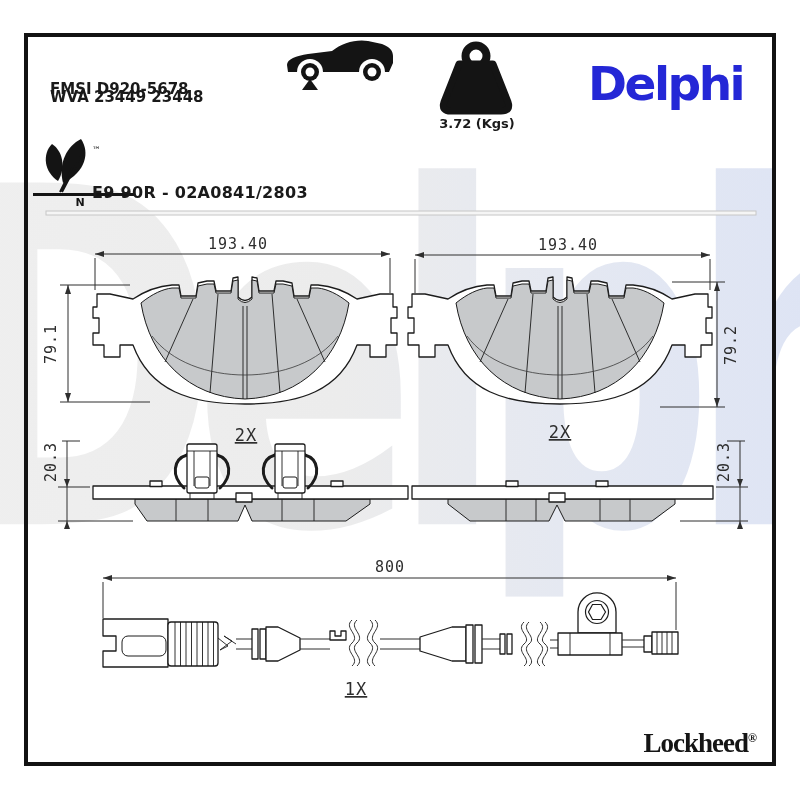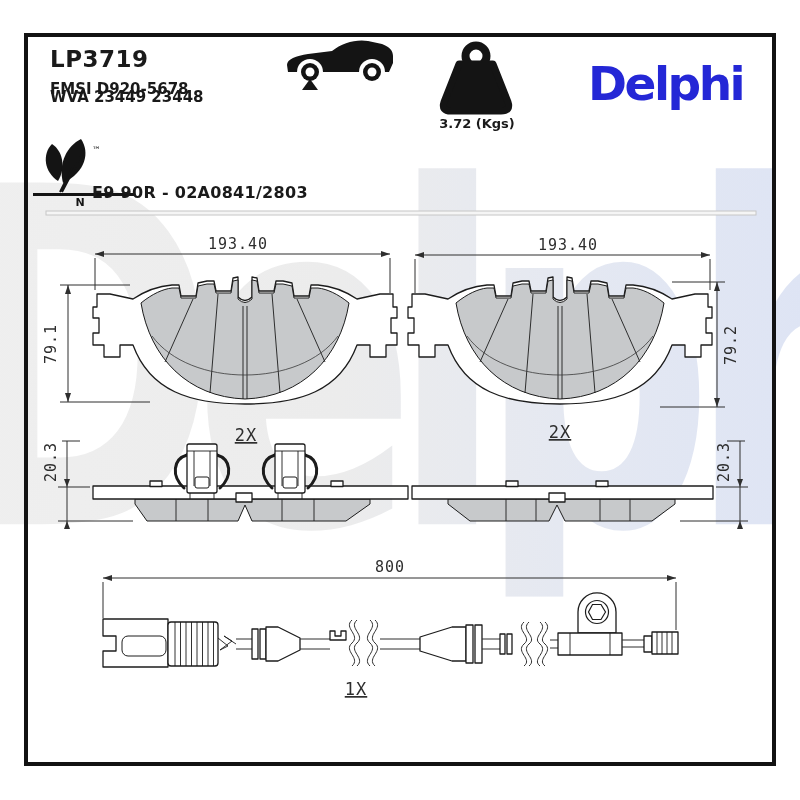--- a/index.html
+++ b/index.html
@@ -208,20 +208,20 @@
 
       <rect x="644" y="636" width="8" height="16" class="edge"></rect>
       <rect x="652" y="632" width="26" height="22" class="edge"></rect>
       <path class="seg" d="M 657,632 L 657,654 M 662,632 L 662,654 M 667,632 L 667,654 M 672,632 L 672,654"></path>
       <text class="qty-text" x="356" y="695" text-anchor="middle">1X</text>
     </g>
   </svg>
 
   <div class="frame"></div>
 
-  <div class="txt pn">LP3719</div>
   <div class="txt fmsi">FMSI D920-5678</div>
   <div class="txt wva">WVA 23449 23448</div>
   <div class="txt wt">3.72 (Kgs)</div>
   <div class="txt brand">Delphi</div>
   <div class="txt appr">E9 90R - 02A0841/2803</div>
+  <div class="txt lock"><span>Lockheed</span><sup>®</sup></div>
 
 </div>
 
 </body></html>

